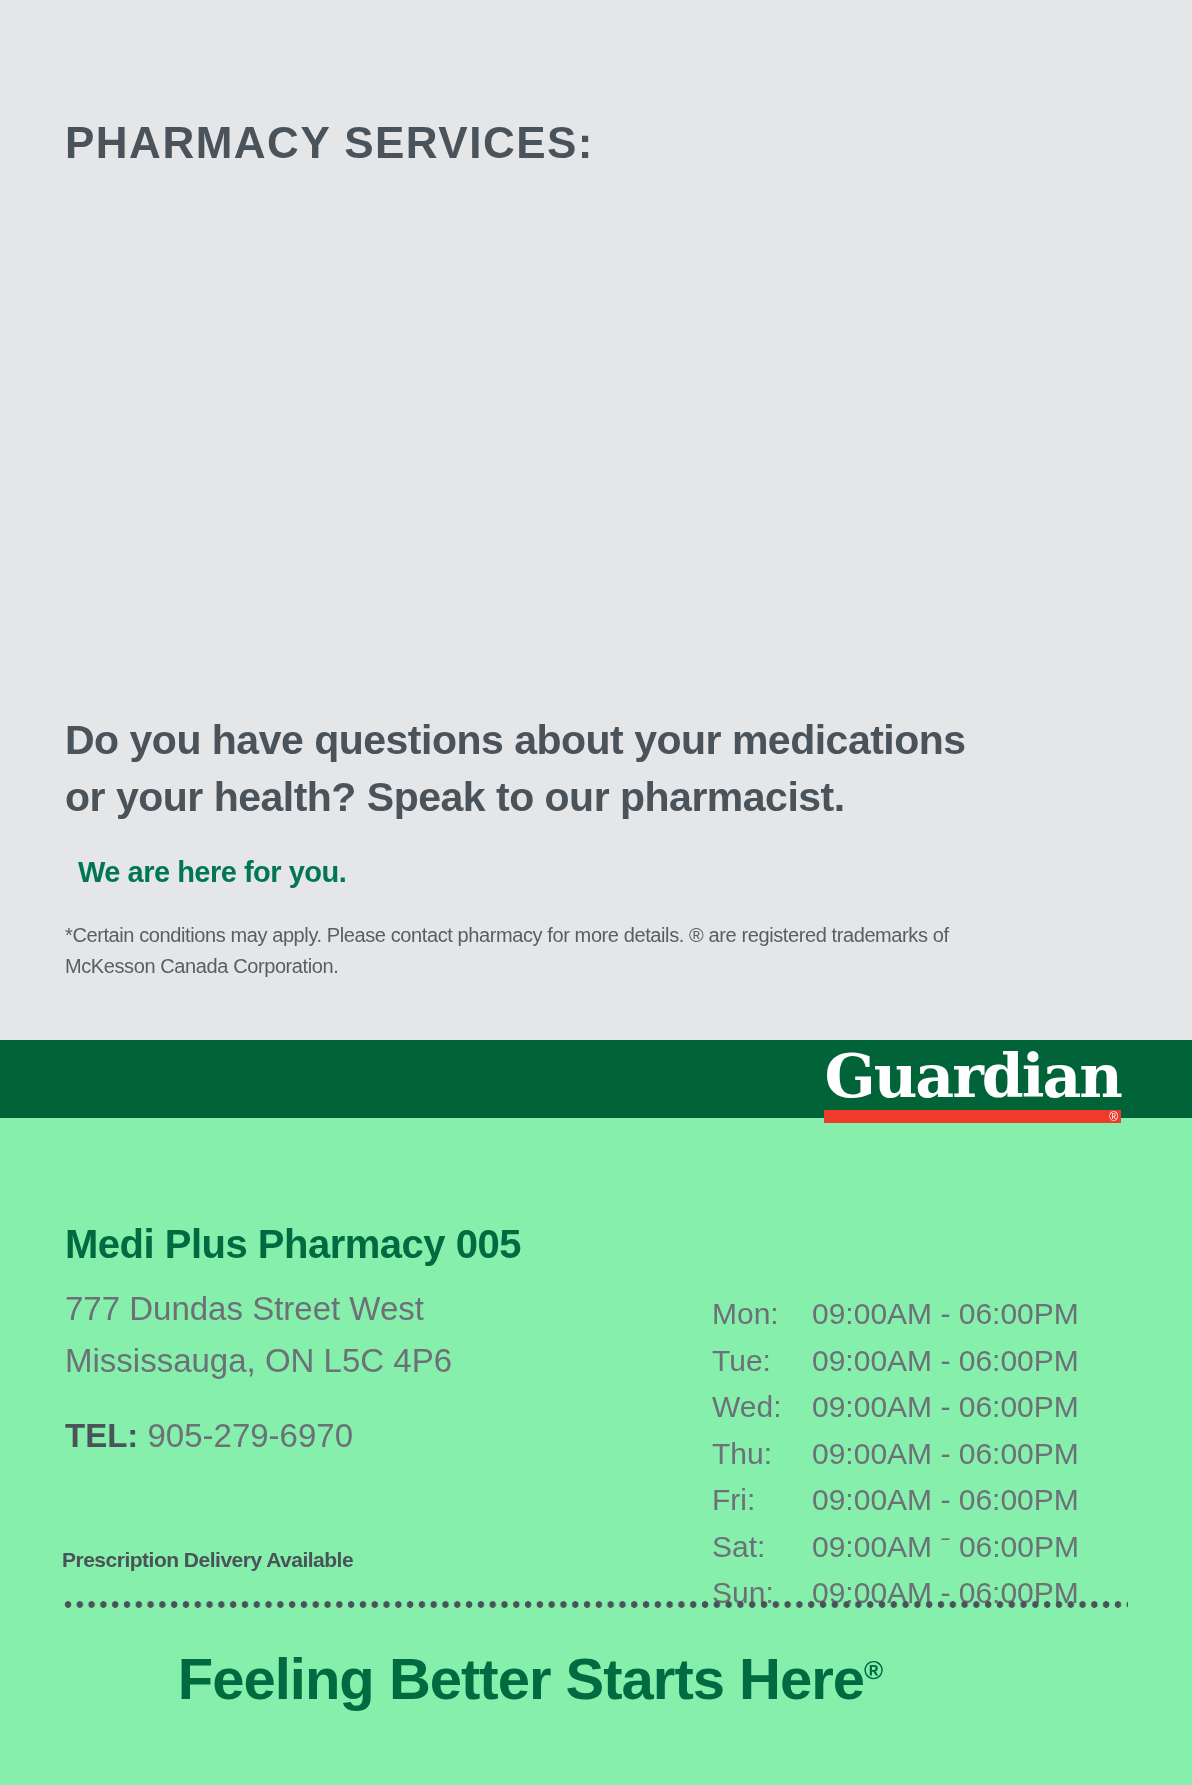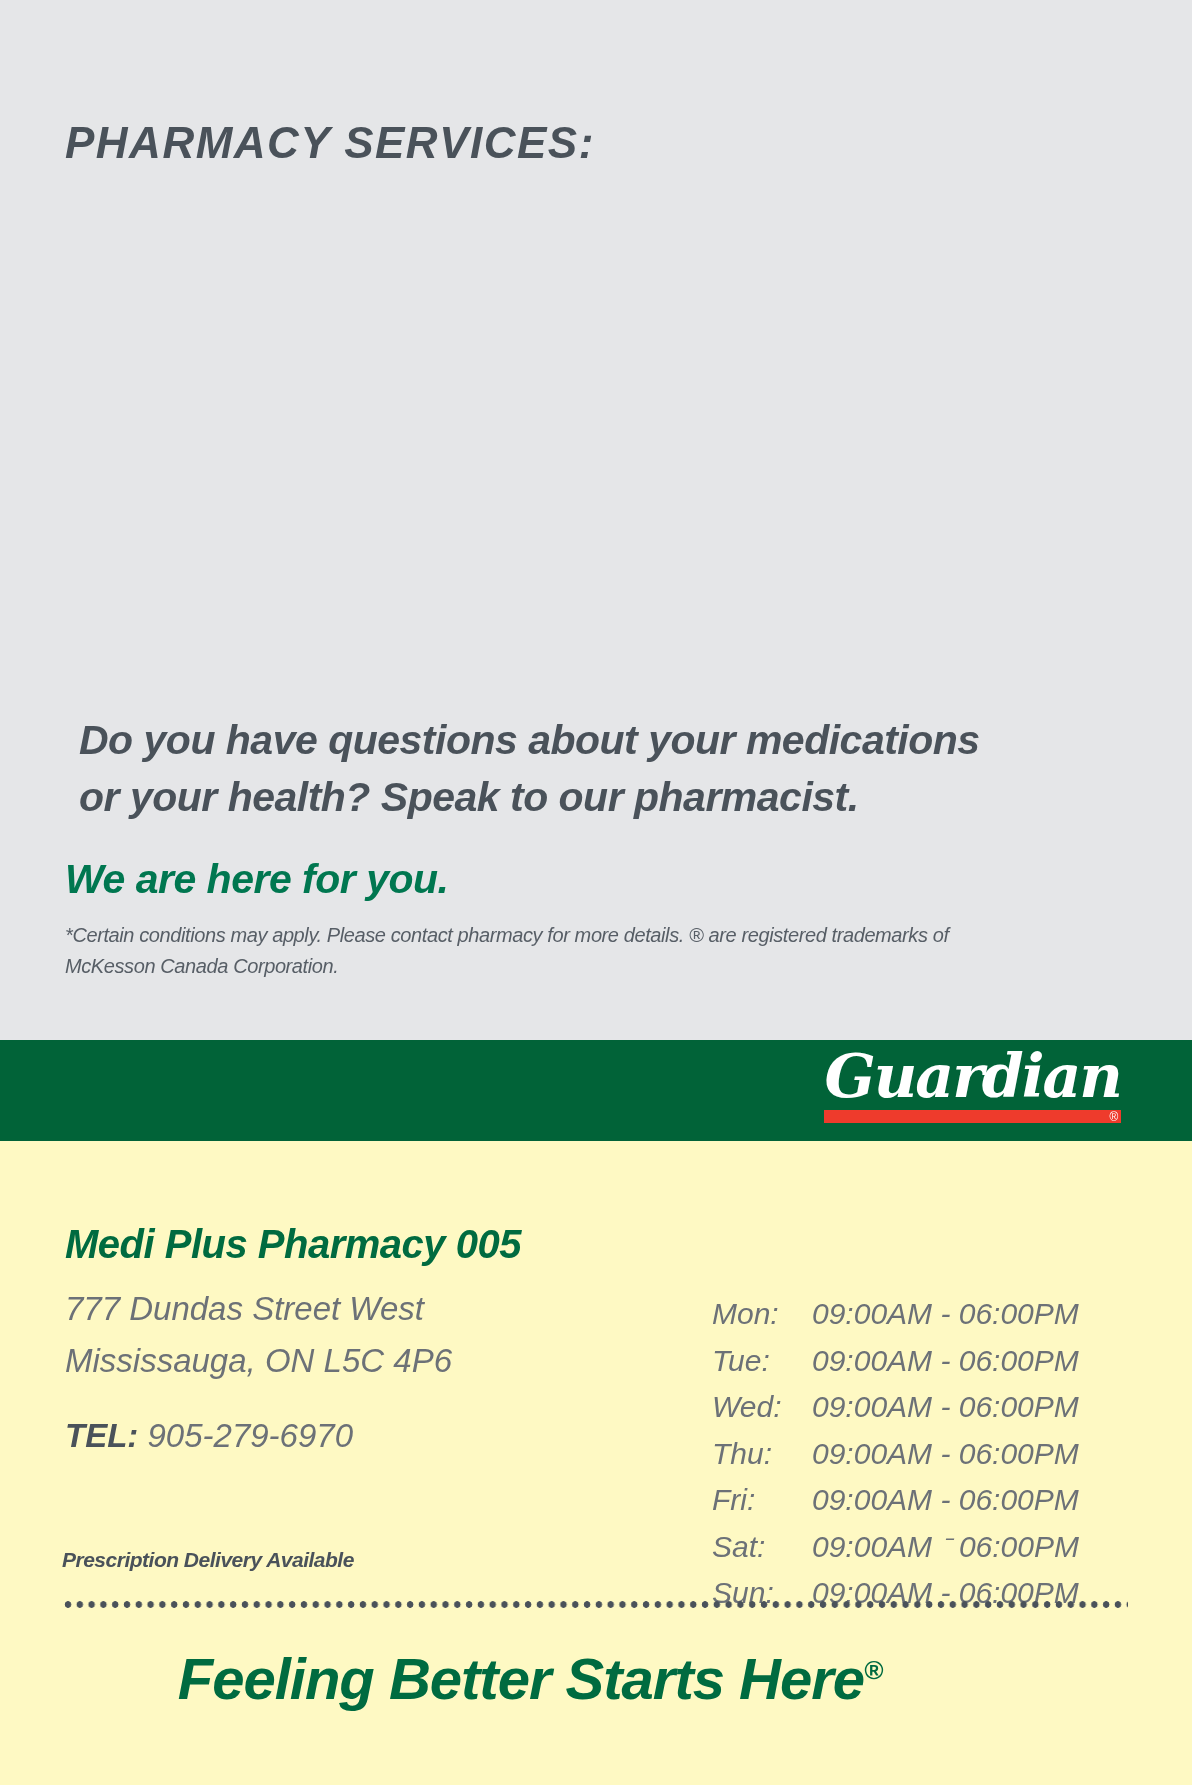--- a/index.html
+++ b/index.html
@@ -2,23 +2,22 @@
 <html><head>
 <meta charset="utf-8">
 <style>
   * { margin: 0; padding: 0; box-sizing: border-box; }
   html, body { background: #ffffff; }
   body { font-family: "Liberation Sans", sans-serif; }
   #page {
     position: relative;
     width: 1192px;
     height: 1785px;
-    background: #fef9c3;
+    background: #86efac;
     overflow: hidden;
-    font-style: italic;
   }
 
   
   .gray-panel {
     position: absolute;
     left: 0; top: 0;
     width: 1192px; height: 1040px;
     background: #e5e6e8;
   }
   .services-heading {
@@ -30,45 +29,44 @@
     color: #4a525a;
   }
   .question {
     position: absolute;
     left: 65px; top: 712px;
     font-size: 41px;
     font-weight: bold;
     line-height: 57px;
     letter-spacing: -0.5px;
     color: #4a525a;
-    margin-left: 14px;
   }
   .here-for-you {
     position: absolute;
-    left: 65px; top: 856px;
-    font-size: 41px;
+    left: 78px; top: 856px;
+    font-size: 29px;
     font-weight: bold;
     letter-spacing: -0.5px;
     color: #007750;
   }
   .fine-print {
     position: absolute;
     left: 65px; top: 920px;
     width: 960px;
     font-size: 20px;
     line-height: 31px;
     letter-spacing: -0.4px;
     color: #575e66;
   }
 
   
   .green-band {
     position: absolute;
     left: 0; top: 1040px;
-    width: 1192px; height: 101px;
+    width: 1192px; height: 78px;
     background: #016338;
   }
   .guardian {
     position: absolute;
     right: 71px; top: 5px;
     width: fit-content;
   }
   .guardian-word {
     font-family: "DejaVu Serif", serif;
     font-weight: bold;

